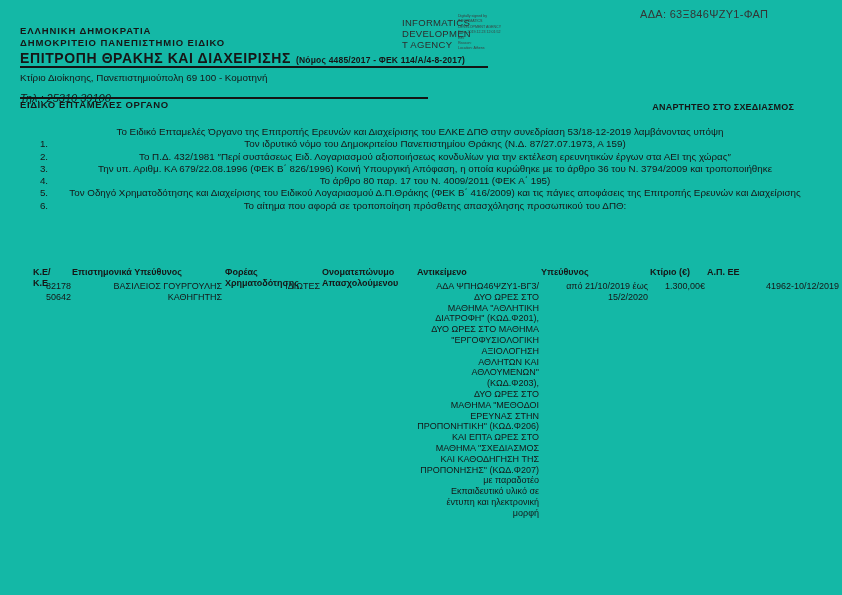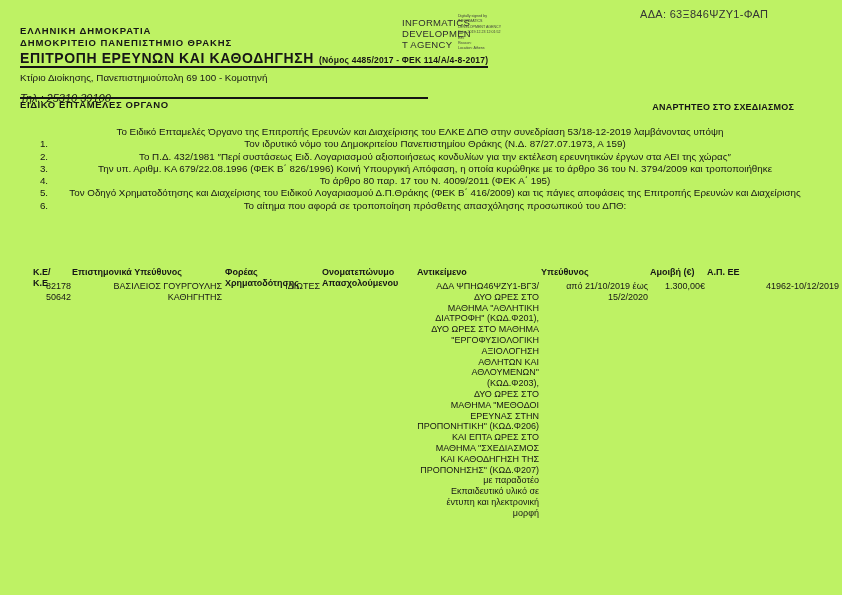--- a/index.html
+++ b/index.html
@@ -1,19 +1,19 @@
 <!DOCTYPE html>
 <html lang="el"><head>
 <meta charset="utf-8">
 <style>
   html,body{margin:0;padding:0;background:#e8e8e8;}
   .page{
     position:relative;
     width:842px;height:595px;
-    background:#bef264;
+    background:#14b8a6;
     font-family:"Liberation Sans", sans-serif;
     color:#161616;
     overflow:hidden;
   }
   .abs{position:absolute;}
   .pre{white-space:pre-line;}
 
   
   .ada{left:640px;top:8px;font-size:11px;color:#343434;letter-spacing:0.3px;}
 
@@ -63,23 +63,23 @@
   .c8{left:707px;width:132px;}
 </style>
 </head>
 <body>
 
 <div class="page">
 
   <div class="abs ada">ΑΔΑ: 63Ξ846ΨΖΥ1-ΦΑΠ</div>
 
   <div class="abs hdr-republic">ΕΛΛΗΝΙΚΗ ΔΗΜΟΚΡΑΤΙΑ</div>
-  <div class="abs hdr-univ">ΔΗΜΟΚΡΙΤΕΙΟ ΠΑΝΕΠΙΣΤΗΜΙΟ ΘΡΑΚΗΣ</div>
+  <div class="abs hdr-univ">ΔΗΜΟΚΡΙΤΕΙΟ ΠΑΝΕΠΙΣΤΗΜΙΟ ΕΙΔΙΚΟ</div>
   <div class="abs hdr-committee">
-    <span class="big">ΕΠΙΤΡΟΠΗ ΕΡΕΥΝΩΝ ΚΑΙ ΚΑΘΟΔΗΓΗΣΗ</span><span class="law">(Νόμος 4485/2017 - ΦΕΚ 114/Α/4-8-2017)</span>
+    <span class="big">ΕΠΙΤΡΟΠΗ ΘΡΑΚΗΣ ΚΑΙ ΔΙΑΧΕΙΡΙΣΗΣ</span><span class="law">(Νόμος 4485/2017 - ΦΕΚ 114/Α/4-8-2017)</span>
   </div>
   <div class="abs rule1"></div>
   <div class="abs hdr-address">Κτίριο Διοίκησης, Πανεπιστημιούπολη 69 100 - Κομοτηνή</div>
   <div class="abs hdr-phone">Τηλ.: 25310 39100</div>
   <div class="abs rule2"></div>
   <div class="abs hdr-organ">ΕΙΔΙΚΟ ΕΠΤΑΜΕΛΕΣ ΟΡΓΑΝΟ</div>
 
   <div class="abs stamp-big">INFORMATICS DEVELOPMEN T AGENCY</div>
   <div class="abs stamp-tiny pre">Digitally signed by
 INFORMATICS
@@ -122,21 +122,21 @@
   <div class="abs tbl">
     <div class="cell th c1 pre">Κ.Ε/
 Κ.Ε</div>
     <div class="cell th c2 pre">Επιστημονικά Υπεύθυνος</div>
     <div class="cell th c3 pre">Φορέας
 Χρηματοδότησης</div>
     <div class="cell th c4 pre">Ονοματεπώνυμο
 Απασχολούμενου</div>
     <div class="cell th c5 pre">Αντικείμενο</div>
     <div class="cell th c6 pre">Υπεύθυνος</div>
-    <div class="cell th c7 pre">Αμοιβή (€)</div>
+    <div class="cell th c7 pre">Κτίριο (€)</div>
     <div class="cell th c8 pre">Α.Π. ΕΕ</div>
 
     <div class="cell td c1 pre">82178
 50642</div>
     <div class="cell td c2 pre">ΒΑΣΙΛΕΙΟΣ ΓΟΥΡΓΟΥΛΗΣ
 ΚΑΘΗΓΗΤΗΣ</div>
     <div class="cell td c3 pre">ΙΔΙΩΤΕΣ</div>
     <div class="cell td c5 pre">ΑΔΑ ΨΠΗΩ46ΨΖΥ1-ΒΓ3/
 ΔΥΟ ΩΡΕΣ ΣΤΟ
 ΜΑΘΗΜΑ "ΑΘΛΗΤΙΚΗ

